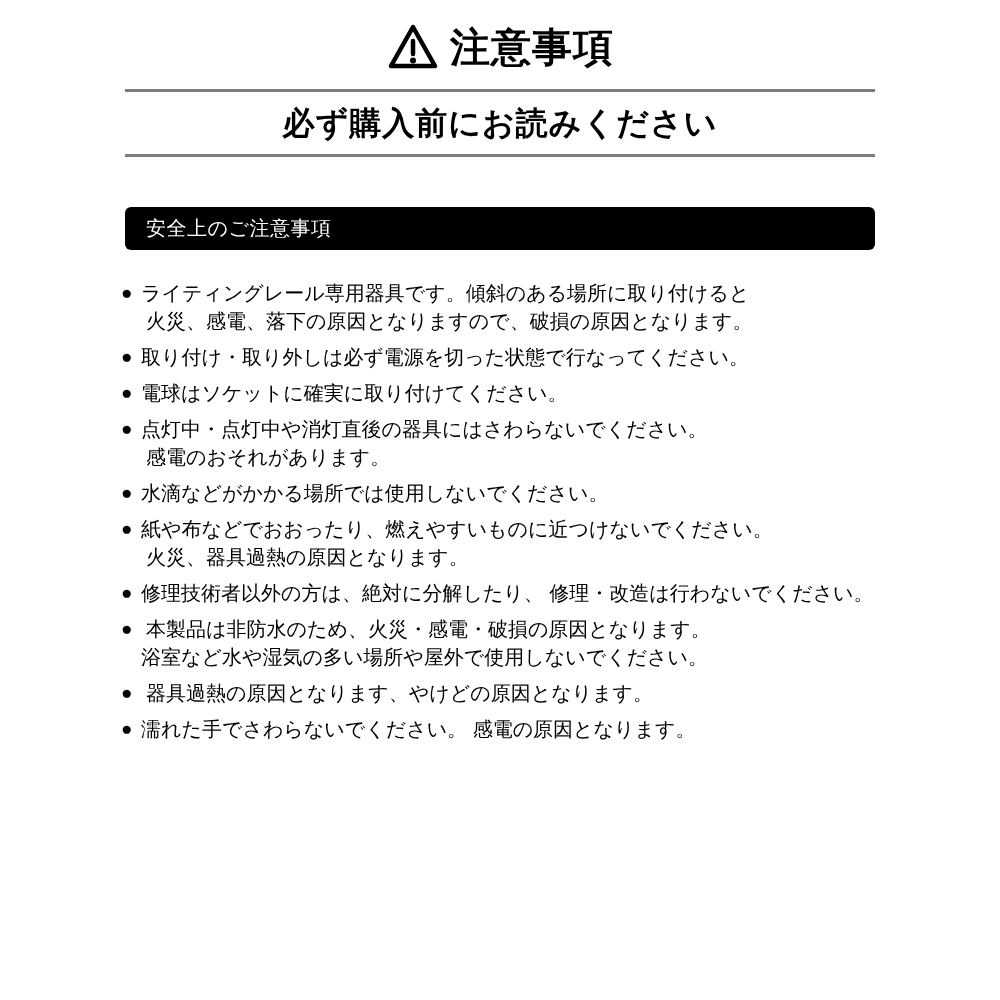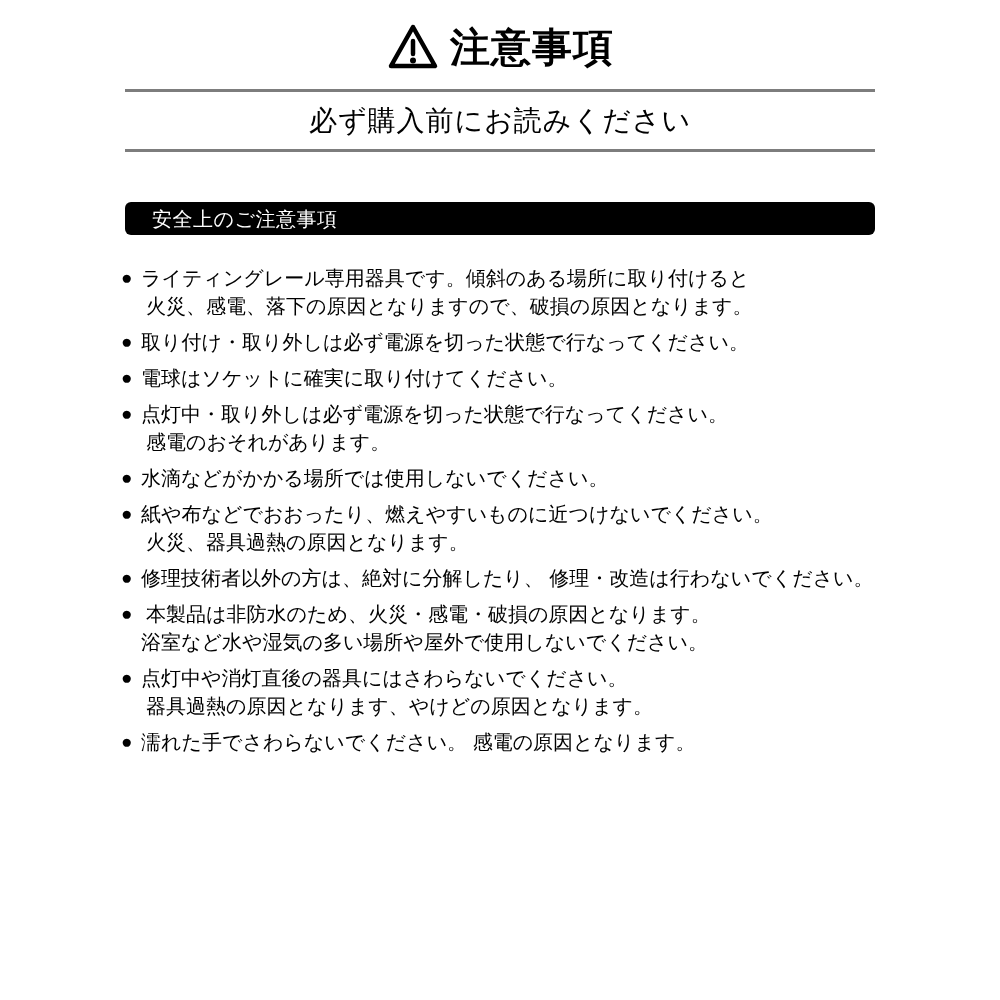--- a/index.html
+++ b/index.html
@@ -33,40 +33,40 @@
   .rule {
     width: 750px;
     height: 3px;
     background: #7d7d7d;
     margin: 0 auto;
     border: none;
   }
   .rule-top { margin-top: 15px; }
   .subtitle {
     text-align: center;
-    font-size: 28px;
-    font-weight: normal;
+    font-size: 32px;
+    font-weight: bold;
     letter-spacing: 1px;
     margin: 13px 0 12px 0;
     line-height: 1.15;
   }
 
   
   .content {
     width: 750px;
     margin: 0 auto;
   }
   .section-banner {
     margin-top: 50px;
-    height: 33px;
+    height: 43px;
     background: #000000;
     border-radius: 6px;
     display: flex;
     align-items: center;
-    padding-left: 27px;
+    padding-left: 21px;
     box-sizing: border-box;
   }
   .section-banner span {
     color: #ffffff;
     font-size: 20px;
     letter-spacing: 0.5px;
     line-height: 1;
   }
 
   .precautions {
@@ -140,21 +140,21 @@
       <li class="precaution-item">
         <span class="bullet-marker">●</span>
         <div class="item-lines">
           <div class="p-line">電球はソケットに確実に取り付けてください。</div>
 
         </div>
       </li>
       <li class="precaution-item">
         <span class="bullet-marker">●</span>
         <div class="item-lines">
-          <div class="p-line">点灯中・取り外しは必ず電源を切った状態で行なってください。</div>
+          <div class="p-line">点灯中・点灯中や消灯直後の器具にはさわらないでください。</div>
           <div class="p-line cont">感電のおそれがあります。</div>
         </div>
       </li>
       <li class="precaution-item">
         <span class="bullet-marker">●</span>
         <div class="item-lines">
           <div class="p-line">水滴などがかかる場所では使用しないでください。</div>
 
         </div>
       </li>
@@ -174,21 +174,20 @@
       <li class="precaution-item">
         <span class="bullet-marker">●</span>
         <div class="item-lines">
           <div class="p-line cont">本製品は非防水のため、火災・感電・破損の原因となります。</div>
           <div class="p-line">浴室など水や湿気の多い場所や屋外で使用しないでください。</div>
         </div>
       </li>
       <li class="precaution-item">
         <span class="bullet-marker">●</span>
         <div class="item-lines">
-          <div class="p-line">点灯中や消灯直後の器具にはさわらないでください。</div>
           <div class="p-line cont">器具過熱の原因となります、やけどの原因となります。</div>
         </div>
       </li>
       <li class="precaution-item">
         <span class="bullet-marker">●</span>
         <div class="item-lines">
           <div class="p-line">濡れた手でさわらないでください。 感電の原因となります。</div>
 
         </div>
       </li>

